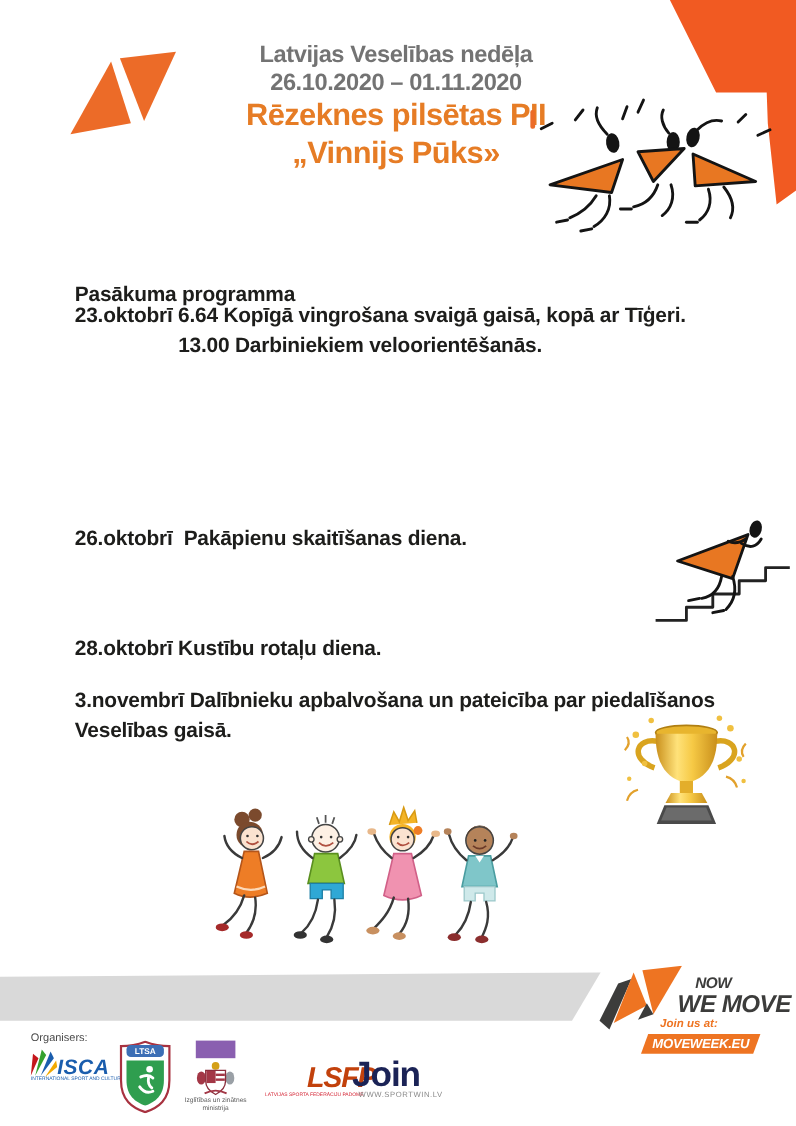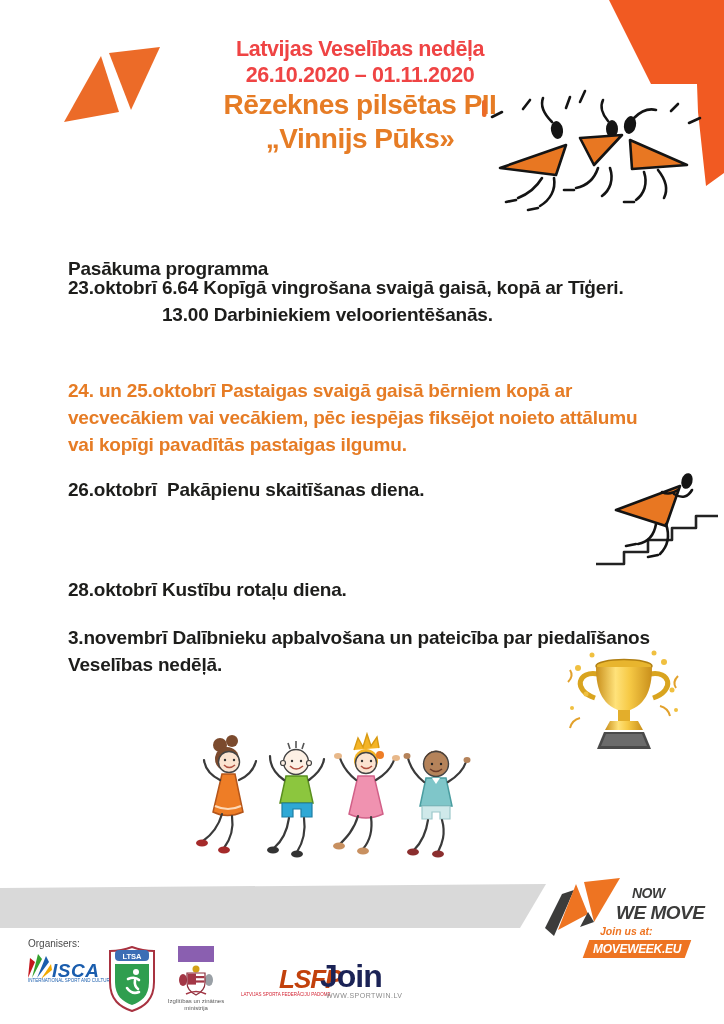--- a/index.html
+++ b/index.html
@@ -5,35 +5,35 @@
   html,body{margin:0;padding:0;background:#e8e8e8;}
   .poster{
     position:relative;width:724px;height:1024px;background:#ffffff;
     overflow:hidden;font-family:"Liberation Sans",sans-serif;margin:0 auto;
   }
   .abs{position:absolute;}
   svg{display:block;}
 
   
   .title-block{left:170px;top:36px;width:380px;text-align:center;}
-  .title-dark{font-size:21.5px;line-height:26px;font-weight:bold;color:#ef4444;letter-spacing:-0.4px;white-space:pre;}
+  .title-dark{font-size:21.5px;line-height:26px;font-weight:bold;color:#737373;letter-spacing:-0.4px;white-space:pre;}
   .title-orange{font-size:28px;line-height:34px;font-weight:bold;color:#E67C25;letter-spacing:-0.5px;white-space:pre;}
 
   
   .prog{left:68px;width:640px;font-weight:bold;font-size:19px;line-height:27px;color:#1D1D1B;letter-spacing:-0.2px;}
   .prog .line{white-space:pre;}
   .prog .indent{padding-left:94px;}
   .orange-text{color:#E67C25;}
 
   .heading{left:68px;top:227px;font-weight:bold;font-size:19px;color:#1D1D1B;letter-spacing:-0.2px;margin-top:31px;}
 
   
   .nwm-text{left:616px;top:884px;width:104px;color:#3C3C3B;font-style:italic;font-weight:bold;letter-spacing:-0.5px;}
   .nwm-l1{font-size:14px;line-height:19px;padding-left:16px;}
-  .nwm-l2{font-size:19px;line-height:20px;}
+  .nwm-l2{font-size:22px;line-height:20px;}
   .nwm-join{left:600px;top:925px;width:100px;text-align:left;color:#EE7422;font-size:10.5px;font-weight:bold;font-style:italic;}
   .nwm-band{left:586px;top:940px;width:102px;height:18px;background:#EE7422;transform:skewX(-20deg);
             display:flex;align-items:center;justify-content:center;}
   .nwm-band span{transform:skewX(20deg);color:#ffffff;font-size:12px;font-weight:bold;font-style:italic;letter-spacing:-0.3px;}
 
   
   .org-label{left:28px;top:938px;font-size:10px;color:#4a4a4a;}
   .isca-word{left:52px;top:960px;font-size:19px;font-weight:bold;font-style:italic;color:#1A5DAD;letter-spacing:0.5px;}
   .isca-sub{left:28px;top:978px;width:90px;font-size:4.5px;color:#1A5DAD;white-space:nowrap;overflow:hidden;}
   .ltsa-wrap{left:108px;top:946px;}
@@ -102,38 +102,33 @@
     </g>
   </svg>
 
   <div class="abs heading">Pasākuma programma</div>
 
   <div class="abs prog" style="top:274px;">
     <div class="line">23.oktobrī 6.64 Kopīgā vingrošana svaigā gaisā, kopā ar Tīģeri.</div>
     <div class="line indent">13.00 Darbiniekiem veloorientēšanās.</div>
   </div>
 
-  <div class="abs prog orange-text" style="top:377px;">
-    <div class="line">24. un 25.oktobrī Pastaigas svaigā gaisā bērniem kopā ar</div>
-    <div class="line">vecvecākiem vai vecākiem, pēc iespējas fiksējot noieto attālumu</div>
-    <div class="line">vai kopīgi pavadītās pastaigas ilgumu.</div>
-  </div>
 
   <div class="abs prog" style="top:476px;">
     <div class="line">26.oktobrī  Pakāpienu skaitīšanas diena.</div>
   </div>
 
 
   <div class="abs prog" style="top:576px;">
     <div class="line">28.oktobrī Kustību rotaļu diena.</div>
   </div>
 
   <div class="abs prog" style="top:624px;">
     <div class="line">3.novembrī Dalībnieku apbalvošana un pateicība par piedalīšanos</div>
-    <div class="line">Veselības nedēļā.</div>
+    <div class="line">Veselības gaisā.</div>
   </div>
 
   <svg class="abs" style="left:590px;top:468px;" width="130" height="98" viewBox="0 0 130 98">
     <path d="M6,96 H34 V84 H58 V72 H82 V60 H106 V48 H128" fill="none" stroke="#222" stroke-width="2.6" stroke-linejoin="round"></path>
     <polygon points="26,42 90,18 76,58" fill="#E87722" stroke="#141414" stroke-width="2.6" stroke-linejoin="round"></polygon>
     <ellipse cx="97" cy="13" rx="5.5" ry="8" fill="#141414" transform="rotate(15 97 13)"></ellipse>
     <g stroke="#141414" stroke-width="2.6" stroke-linecap="round" fill="none">
       <path d="M84,26 C92,31 98,29 102,22"></path>
       <path d="M88,22 C82,26 76,26 72,24"></path>
       <path d="M66,56 C64,68 58,74 48,76"></path>

